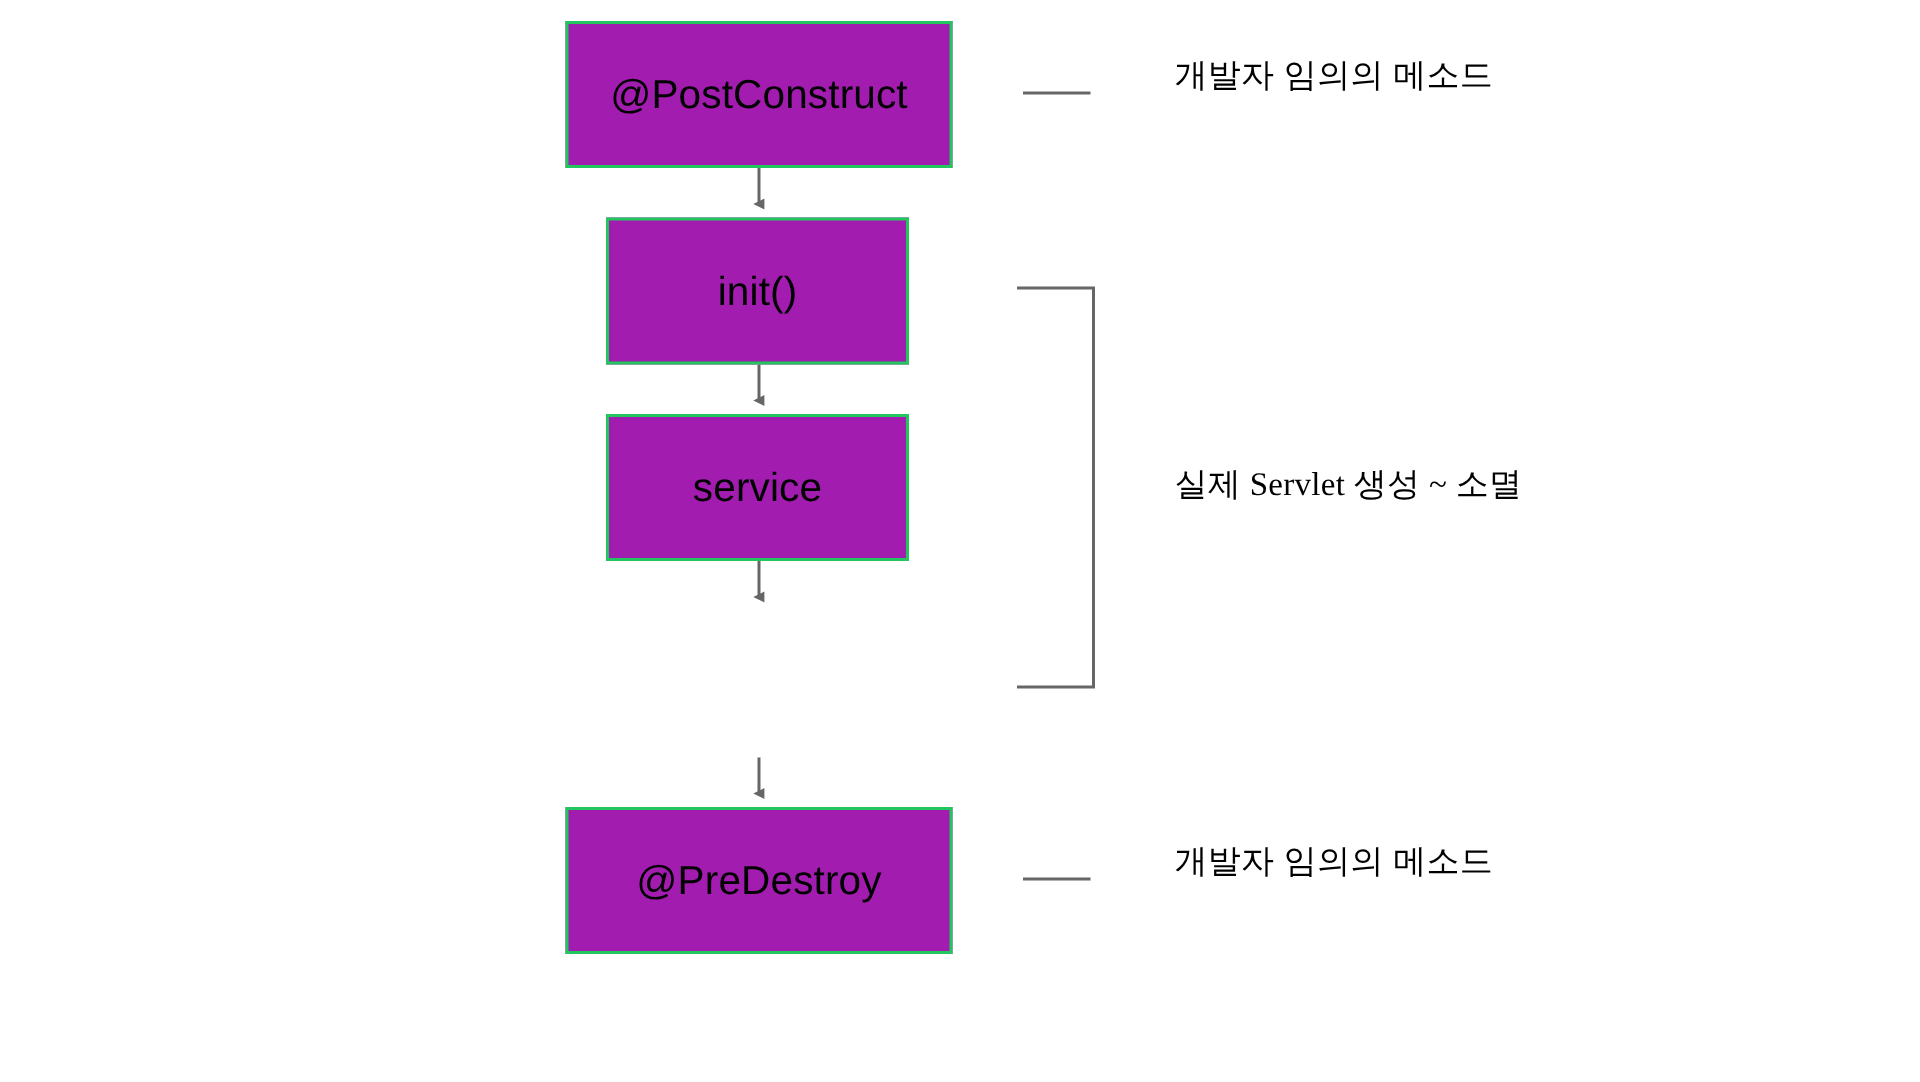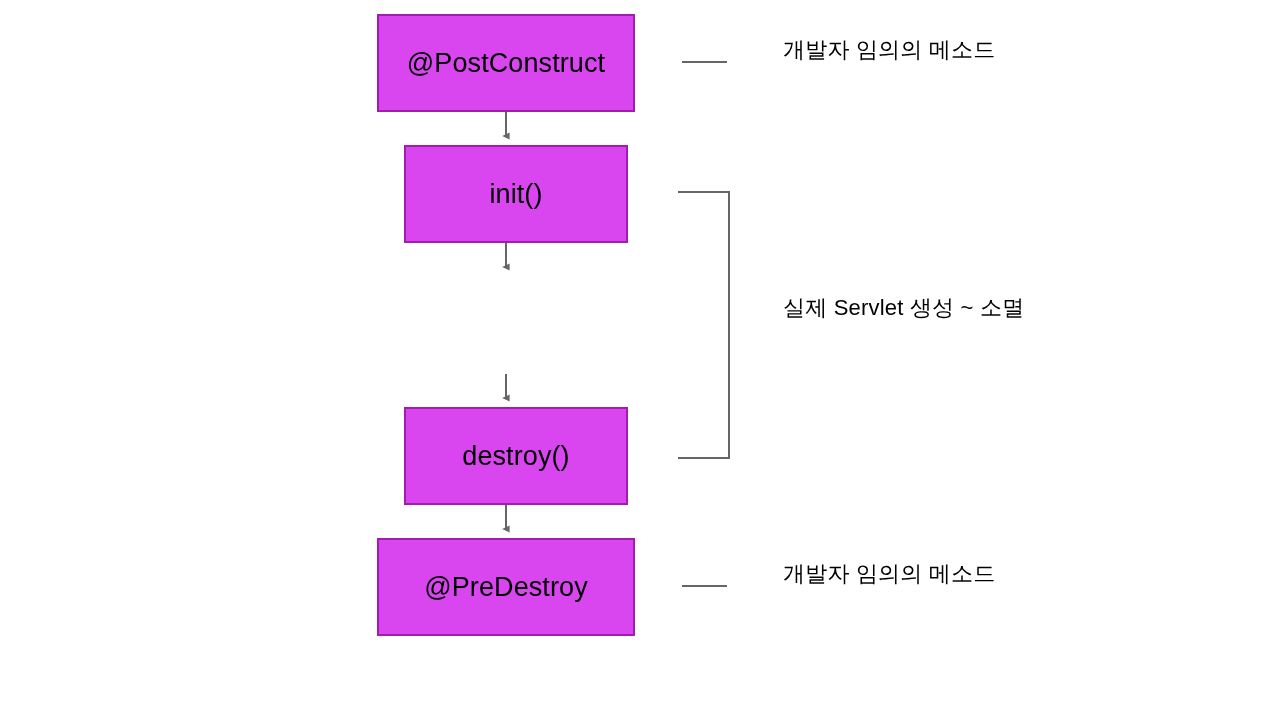--- a/index.html
+++ b/index.html
@@ -13,40 +13,40 @@
     font-family: "Liberation Sans", "DejaVu Sans", sans-serif;
     overflow: hidden;
   }
   #canvas {
     position: relative;
     width: 1280px;
     height: 721px;
   }
   .node {
     position: absolute;
-    background: #d946ef;
-    border: 2px solid #a21caf;
+    background: #a21caf;
+    border: 2px solid #22c55e;
     box-sizing: border-box;
     display: flex;
     align-items: center;
     justify-content: center;
     color: #000000;
     font-size: 27px;
     letter-spacing: 0.1px;
     line-height: 1;
     white-space: nowrap;
   }
   .node-wide {
     left: 377px;
     width: 258px;
     height: 98px;
   }
   .node-narrow {
     left: 404px;
-    width: 224px;
+    width: 202px;
     height: 98px;
   }
   .edge {
     position: absolute;
     left: 0;
     top: 0;
     width: 1280px;
     height: 721px;
     pointer-events: none;
   }
@@ -94,28 +94,28 @@
   </svg>
 
   <div class="node node-wide" style="top:14px;">
     <span>@PostConstruct</span>
   </div>
 
   <div class="node node-narrow" style="top:145px;">
     <span>init()</span>
   </div>
 
+  <div class="node node-narrow" style="top:276px;">
+    <span>service</span>
+  </div>
 
-  <div class="node node-narrow" style="top:407px;">
-    <span>destroy()</span>
-  </div>
 
   <div class="node node-wide" style="top:538px;text-align:right;">
     <span>@PreDestroy</span>
   </div>
 
   <div class="annot-label" style="left:783px; top:39px;">개발자 임의의 메소드</div>
 
-  <div class="annot-label" style="left:783px; top:297px;">실제 Servlet 생성 ~ 소멸</div>
+  <div class="annot-label" style="left:783px; top:312px;font-family:Liberation Serif, serif;">실제 Servlet 생성 ~ 소멸</div>
 
   <div class="annot-label" style="left:783px; top:563px;">개발자 임의의 메소드</div>
 
 </div>
 
 </body></html>

